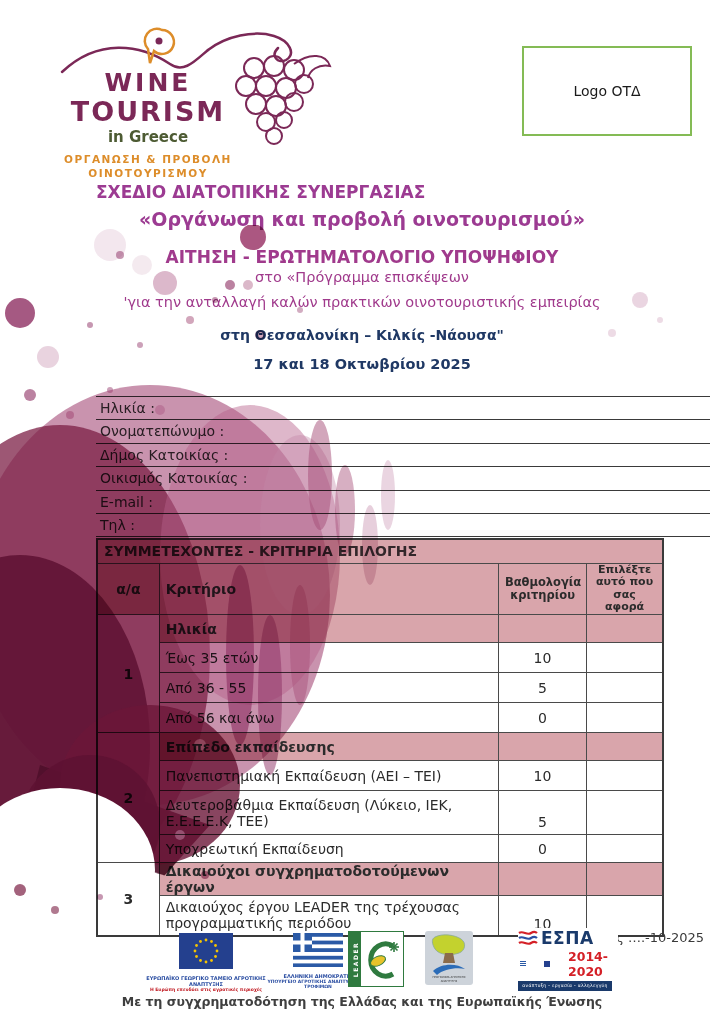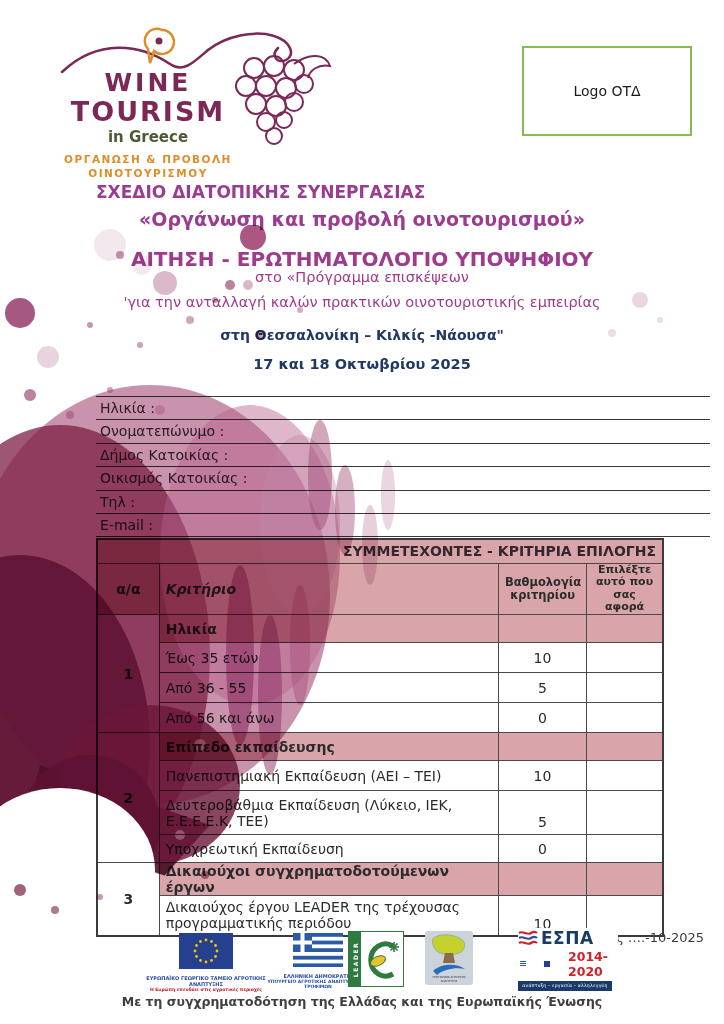--- a/index.html
+++ b/index.html
@@ -21,40 +21,40 @@
 
   
   .otd-box{position:absolute;left:522px;top:46px;width:166px;height:86px;
            border:2px solid #84bb55;background:#fff;display:flex;align-items:center;justify-content:center;
            font-size:14px;color:#1a1a1a;}
 
   
   .t{position:absolute;left:0;width:724px;text-align:center;}
   .t1{left:96px;width:600px;text-align:left;top:182px;font-size:17px;font-weight:700;color:#9c3b92;}
   .t2{top:208px;font-size:19px;font-weight:700;color:#9c3b92;}
-  .t3{top:247px;font-size:20px;font-weight:700;color:#a03a8c;}
+  .t3{top:247px;font-size:17px;font-weight:700;color:#a03a8c;}
   .t4{top:269px;font-size:14.5px;color:#a03a8c;}
   .t5{top:294px;font-size:14.5px;color:#a03a8c;}
   .t6{top:327px;font-size:14px;font-weight:700;color:#1f3864;}
   .t7{top:356px;font-size:14.5px;font-weight:700;color:#1f3864;}
 
   
   .form{position:absolute;left:96px;top:396px;width:614px;border-top:1px solid #3a3a3a;}
   .frow{height:22.4px;border-bottom:1px solid #3a3a3a;font-size:14px;color:#333;
         line-height:22px;padding-left:4px;}
 
   
   .crit{position:absolute;left:96px;top:538px;width:568px;border-collapse:collapse;
         table-layout:fixed;font-size:14px;color:#2b2b2b;}
   .crit td{border:1px solid #4a4a4a;padding:0 6px;vertical-align:middle;}
   .crit{border:2px solid #3a3a3a;}
   .pink{background:#d9a5ab;}
   .r-title{height:24px;} .r-head{height:42px;} .r-sub{height:28px;}
   .r-norm{height:30px;} .r-tall{height:44px;} .r-sub3{height:26px;} .r-last{height:40px;}
-  .c-title{text-align:right;font-weight:700;font-size:14px;color:#33272a;}
+  .c-title{text-align:left;font-weight:700;font-size:14px;color:#33272a;}
   .c-head{text-align:center;font-weight:700;}
   .c-head.small{font-size:11.5px;line-height:1.15;}
   .c-head.smaller{font-size:11px;line-height:1.15;}
   .c-num{text-align:center;font-weight:600;}
   .c-sub{font-weight:700;}
   .c-score{text-align:center;}
   .col-num{width:62px;} .col-crit{width:338px;} .col-score{width:88px;} .col-sel{width:76px;}
 
   
   .flogo{position:absolute;}
@@ -137,38 +137,38 @@
   <div class="t t4">στο «Πρόγραμμα επισκέψεων</div>
   <div class="t t5">'για την ανταλλαγή καλών πρακτικών  οινοτουριστικής εμπειρίας</div>
   <div class="t t6">στη Θεσσαλονίκη – Κιλκίς -Νάουσα"</div>
   <div class="t t7">17 και 18 Οκτωβρίου 2025</div>
 
   <div class="form">
     <div class="frow"><span>Ηλικία :</span></div>
     <div class="frow"><span>Ονοματεπώνυμο :</span></div>
     <div class="frow"><span>Δήμος Κατοικίας :</span></div>
     <div class="frow"><span>Οικισμός Κατοικίας :</span></div>
+    <div class="frow"><span>E-mail :</span></div>
     <div class="frow"><span>Τηλ :</span></div>
-    <div class="frow"><span>E-mail :</span></div>
   </div>
 
   <table class="crit">
     <colgroup>
         <col class="col-num">
         <col class="col-crit">
         <col class="col-score">
         <col class="col-sel">
       </colgroup>
     <tbody>
         <tr class="r-title pink">
       <td colspan="4" class="c-title">ΣΥΜΜΕΤΕΧΟΝΤΕΣ - ΚΡΙΤΗΡΙΑ ΕΠΙΛΟΓΗΣ</td>
     </tr>
     <tr class="r-head pink">
       <td class="c-head">α/α</td>
-      <td class="c-head" style="text-align:left;font-style:italic;">Κριτήριο</td>
+      <td class="c-head" style="text-align:left;">Κριτήριο</td>
       <td class="c-head small">Βαθμολογία κριτηρίου</td>
       <td class="c-head smaller">Επιλέξτε αυτό που σας αφορά</td>
     </tr>
 
     <tr class="r-sub">
       <td class="c-num" rowspan="4">1</td>
       <td class="pink c-sub">Ηλικία</td>
       <td class="pink"></td>
       <td class="pink"></td>
     </tr>

